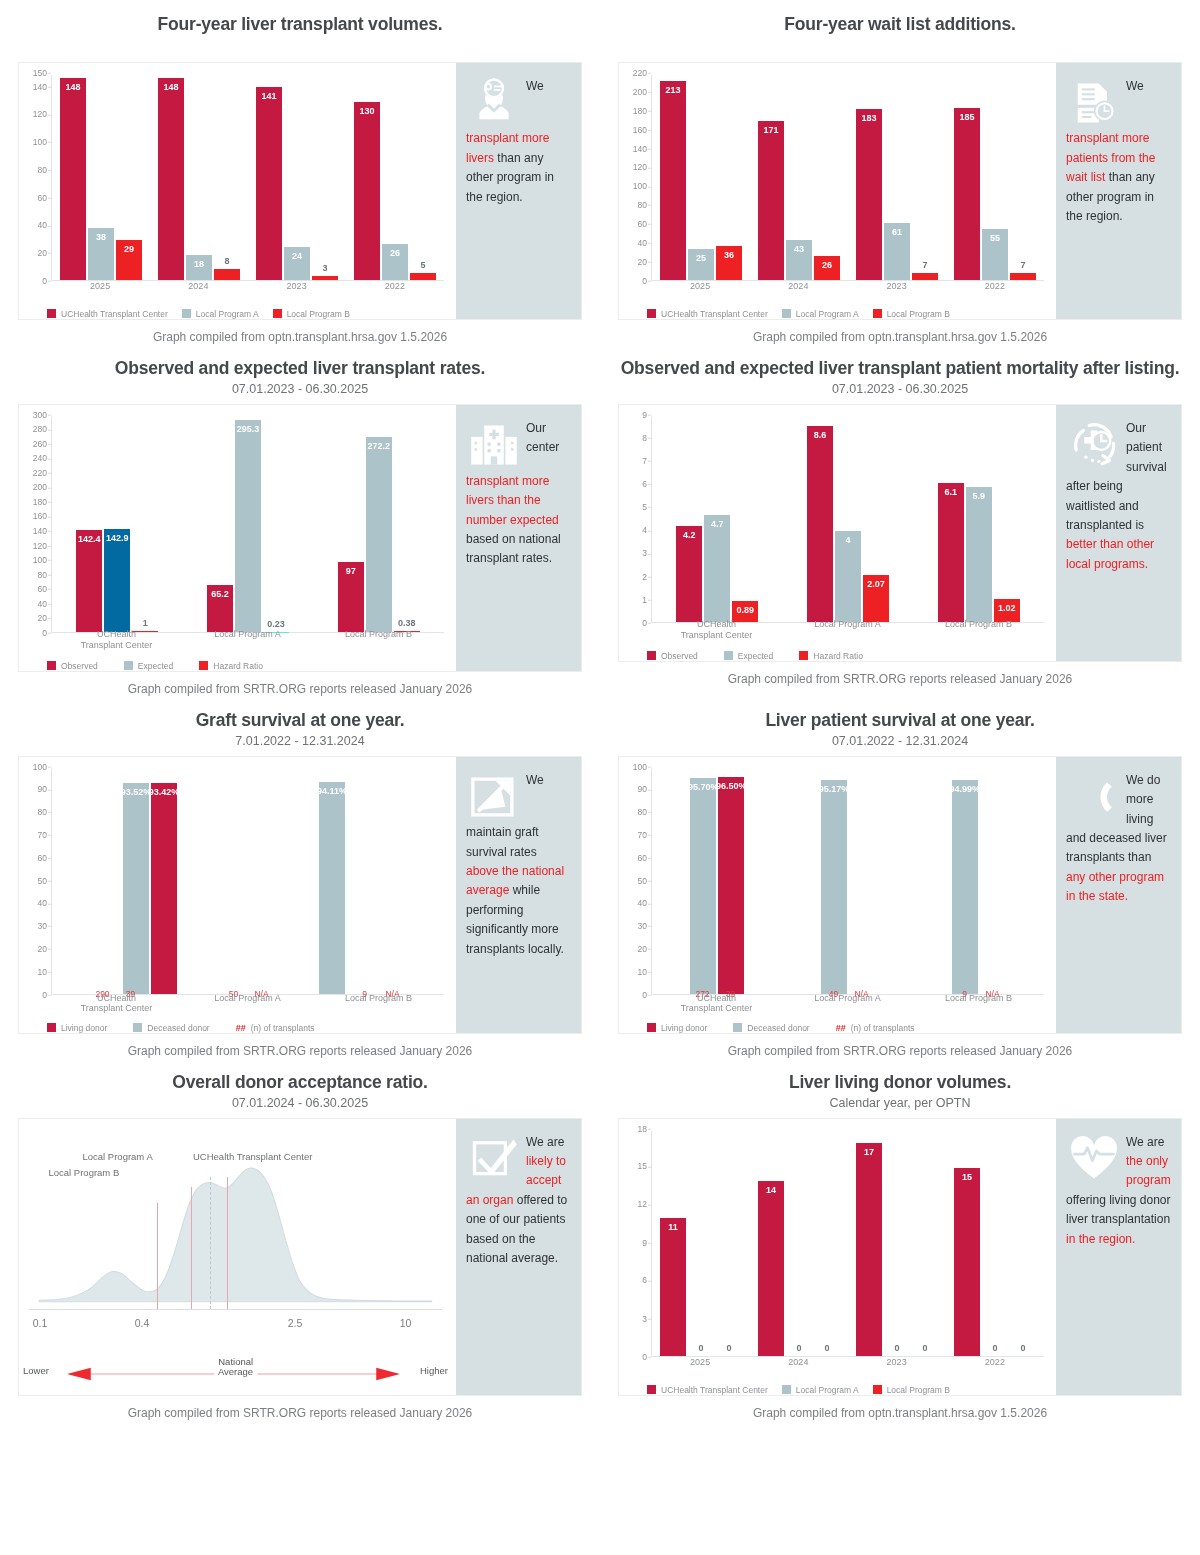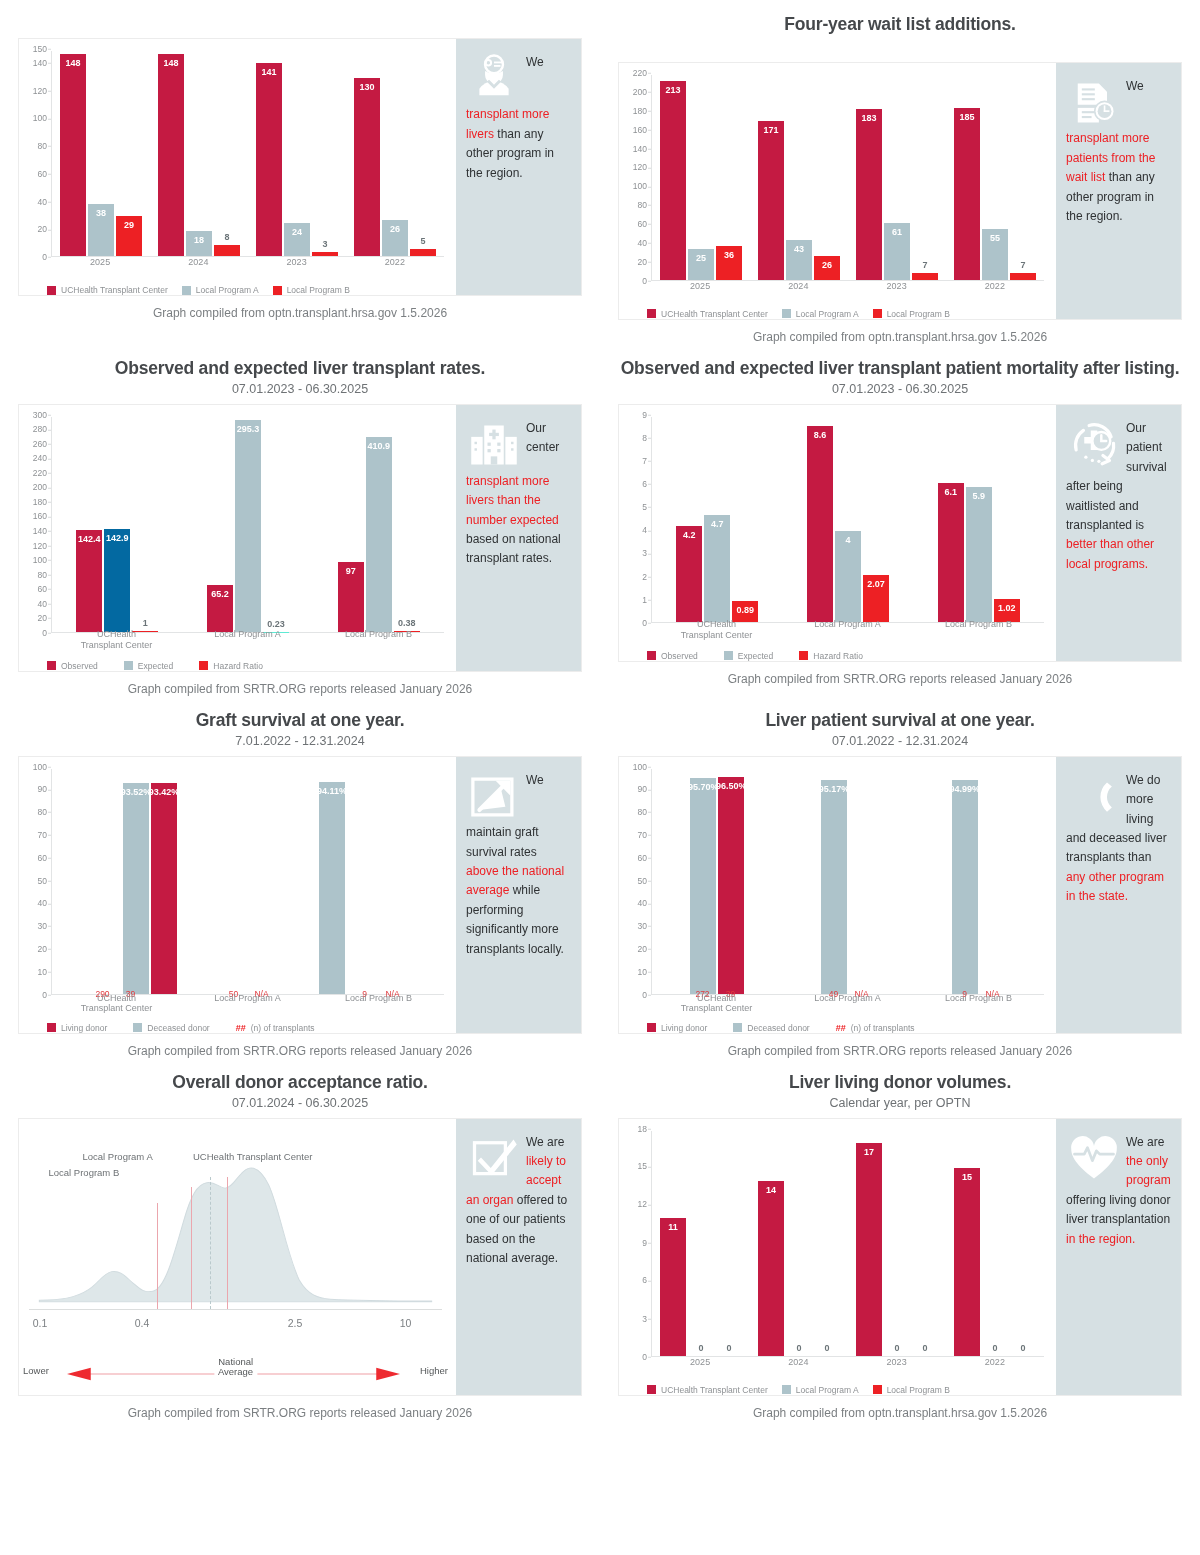--- a/index.html
+++ b/index.html
@@ -178,20 +178,21 @@
 </style>
 </head>
 <body>
 
 <div class="page">
 
 
   <div class="grid">
 
     <div class="panel">
+      <div class="panel-title">Four-year liver transplant volumes.</div>
       <div class="spacer-sub"></div>
       <div class="card">
         <div class="plot-area">
           <div class="chart" id="chart-volumes">
               <div class="yaxis">
                 <div class="ytick" style="top:100%">0</div>
                 <div class="ytick" style="top:86.66666666666667%">20</div>
                 <div class="ytick" style="top:73.33333333333333%">40</div>
                 <div class="ytick" style="top:60%">60</div>
                 <div class="ytick" style="top:46.666666666666664%">80</div>
@@ -447,21 +448,21 @@
                     </div>
                     <div class="bar" style="height:0.07666666666666667%;background:#5eead4">
                       <span class="val outside dark">0.23</span>
                     </div>
                   </div>
                   <div class="group">
                     <div class="bar" style="height:32.33333333333333%;background:#c41a42">
                       <span class="val">97</span>
                     </div>
                     <div class="bar" style="height:90.73333333333333%;background:#adc3ca">
-                      <span class="val">410.9</span>
+                      <span class="val">272.2</span>
                     </div>
                     <div class="bar" style="height:0.12666666666666665%;background:#ed2024">
                       <span class="val outside dark">0.38</span>
                     </div>
                   </div>
                 </div>
               </div>
               <div class="xlabels" style="bottom:18px">
                 <div class="xlabel">UCHealth<br>Transplant Center</div>
                 <div class="xlabel">Local Program A</div>

